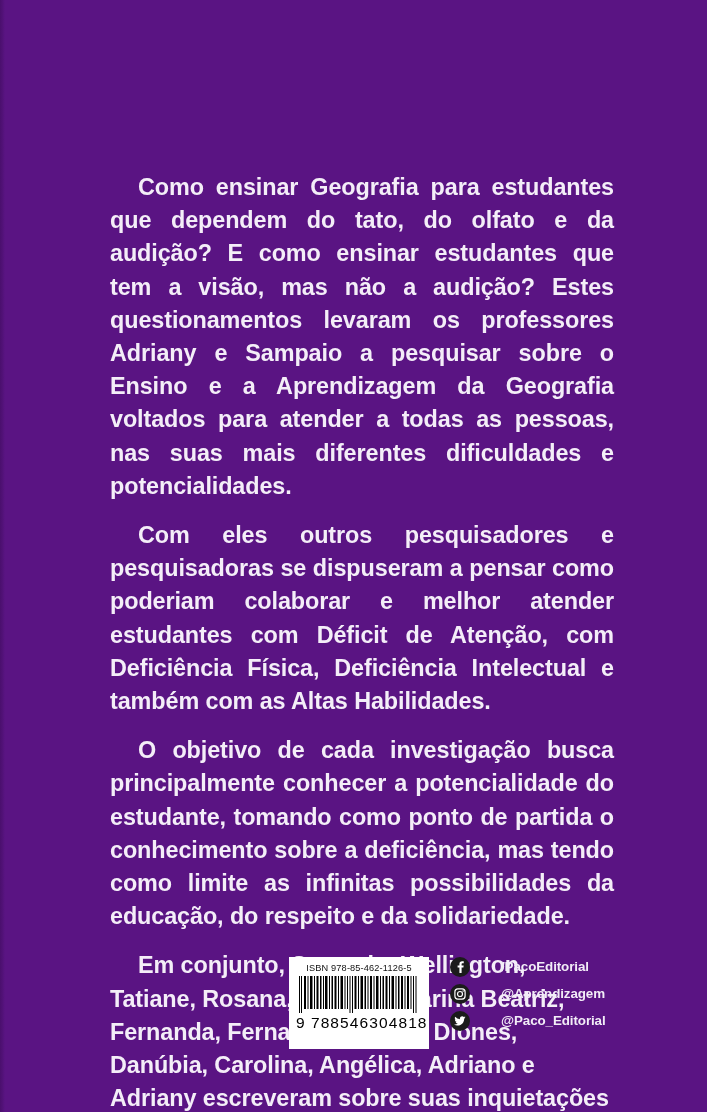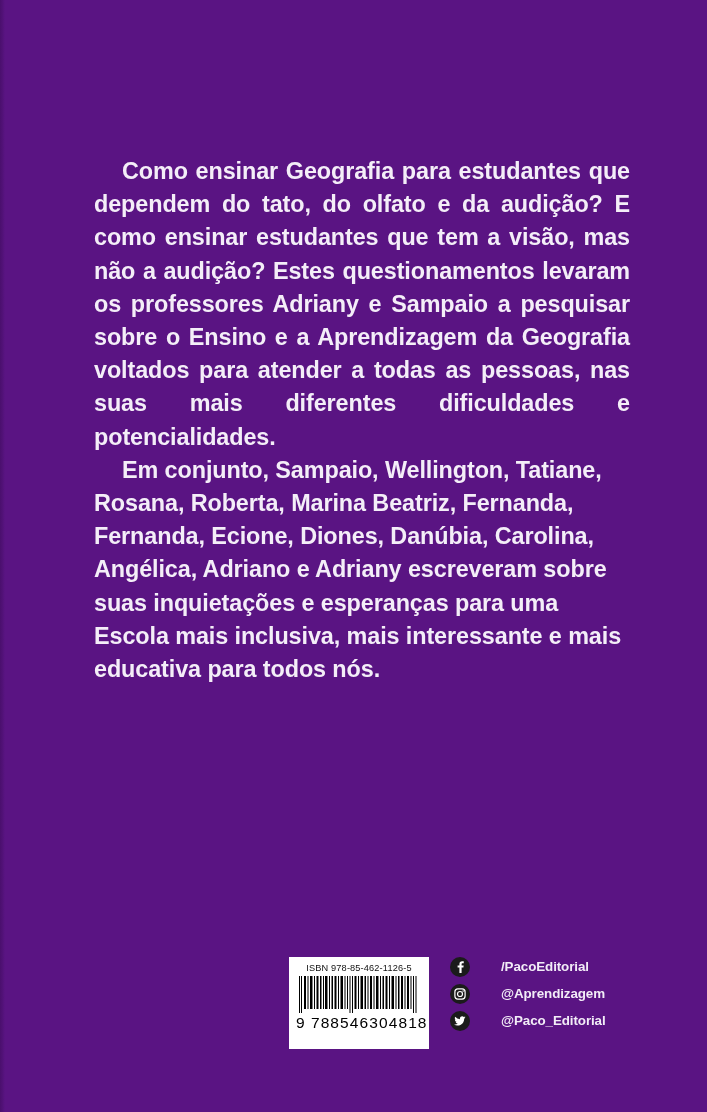--- a/index.html
+++ b/index.html
@@ -39,21 +39,21 @@
     color: #f4eef8;
     font-size: 23.4px;
     line-height: 33.2px;
     font-weight: 700;
     text-align: justify;
     text-justify: inter-word;
     letter-spacing: -0.1px;
     -webkit-font-smoothing: antialiased;
   }
   .blurb p {
-    margin: 0;
+    margin: 16px;
     text-indent: 28px;
   }
   .blurb p:last-child {
     text-align: left;
   }
 
   
   .barcode-block {
     position: absolute;
     left: 289px;
@@ -136,20 +136,22 @@
 </style>
 </head>
 <body>
 
 <div class="cover">
 
   <div class="spine-edge"></div>
 
   <div class="blurb">
     <p>Como ensinar Geografia para estudantes que dependem do tato, do olfato e da audição? E como ensinar estudantes que tem a visão, mas não a audição? Estes questionamentos levaram os professores Adriany e Sampaio a pesquisar sobre o Ensino e a Aprendizagem da Geografia voltados para atender a todas as pessoas, nas suas mais diferentes dificuldades e potencialidades.</p>
+    <p>Com eles outros pesquisadores e pesquisadoras se dispuseram a pensar como poderiam colaborar e melhor atender estudantes com Déficit de Atenção, com Deficiência Física, Deficiência Intelectual e também com as Altas Habilidades.</p>
+    <p>O objetivo de cada investigação busca principalmente conhecer a potencialidade do estudante, tomando como ponto de partida o conhecimento sobre a deficiência, mas tendo como limite as infinitas possibilidades da educação, do respeito e da solidariedade.</p>
     <p>Em conjunto, Sampaio, Wellington, Tatiane, Rosana, Roberta, Marina Beatriz, Fernanda, Fernanda, Ecione, Diones, Danúbia, Carolina, Angélica, Adriano e Adriany escreveram sobre suas inquietações e esperanças para uma Escola mais inclusiva, mais interessante e mais educativa para todos nós.</p>
   </div>
 
   <div class="barcode-block">
     <div class="isbn-text">ISBN 978-85-462-1126-5</div>
 
     <svg class="barcode-bars" viewBox="0 0 120 37" preserveAspectRatio="none">
       <rect x="0" y="0" width="1" height="37" fill="#000"></rect>
       <rect x="2" y="0" width="1" height="37" fill="#000"></rect>
       <rect x="5" y="0" width="2" height="33" fill="#000"></rect>

